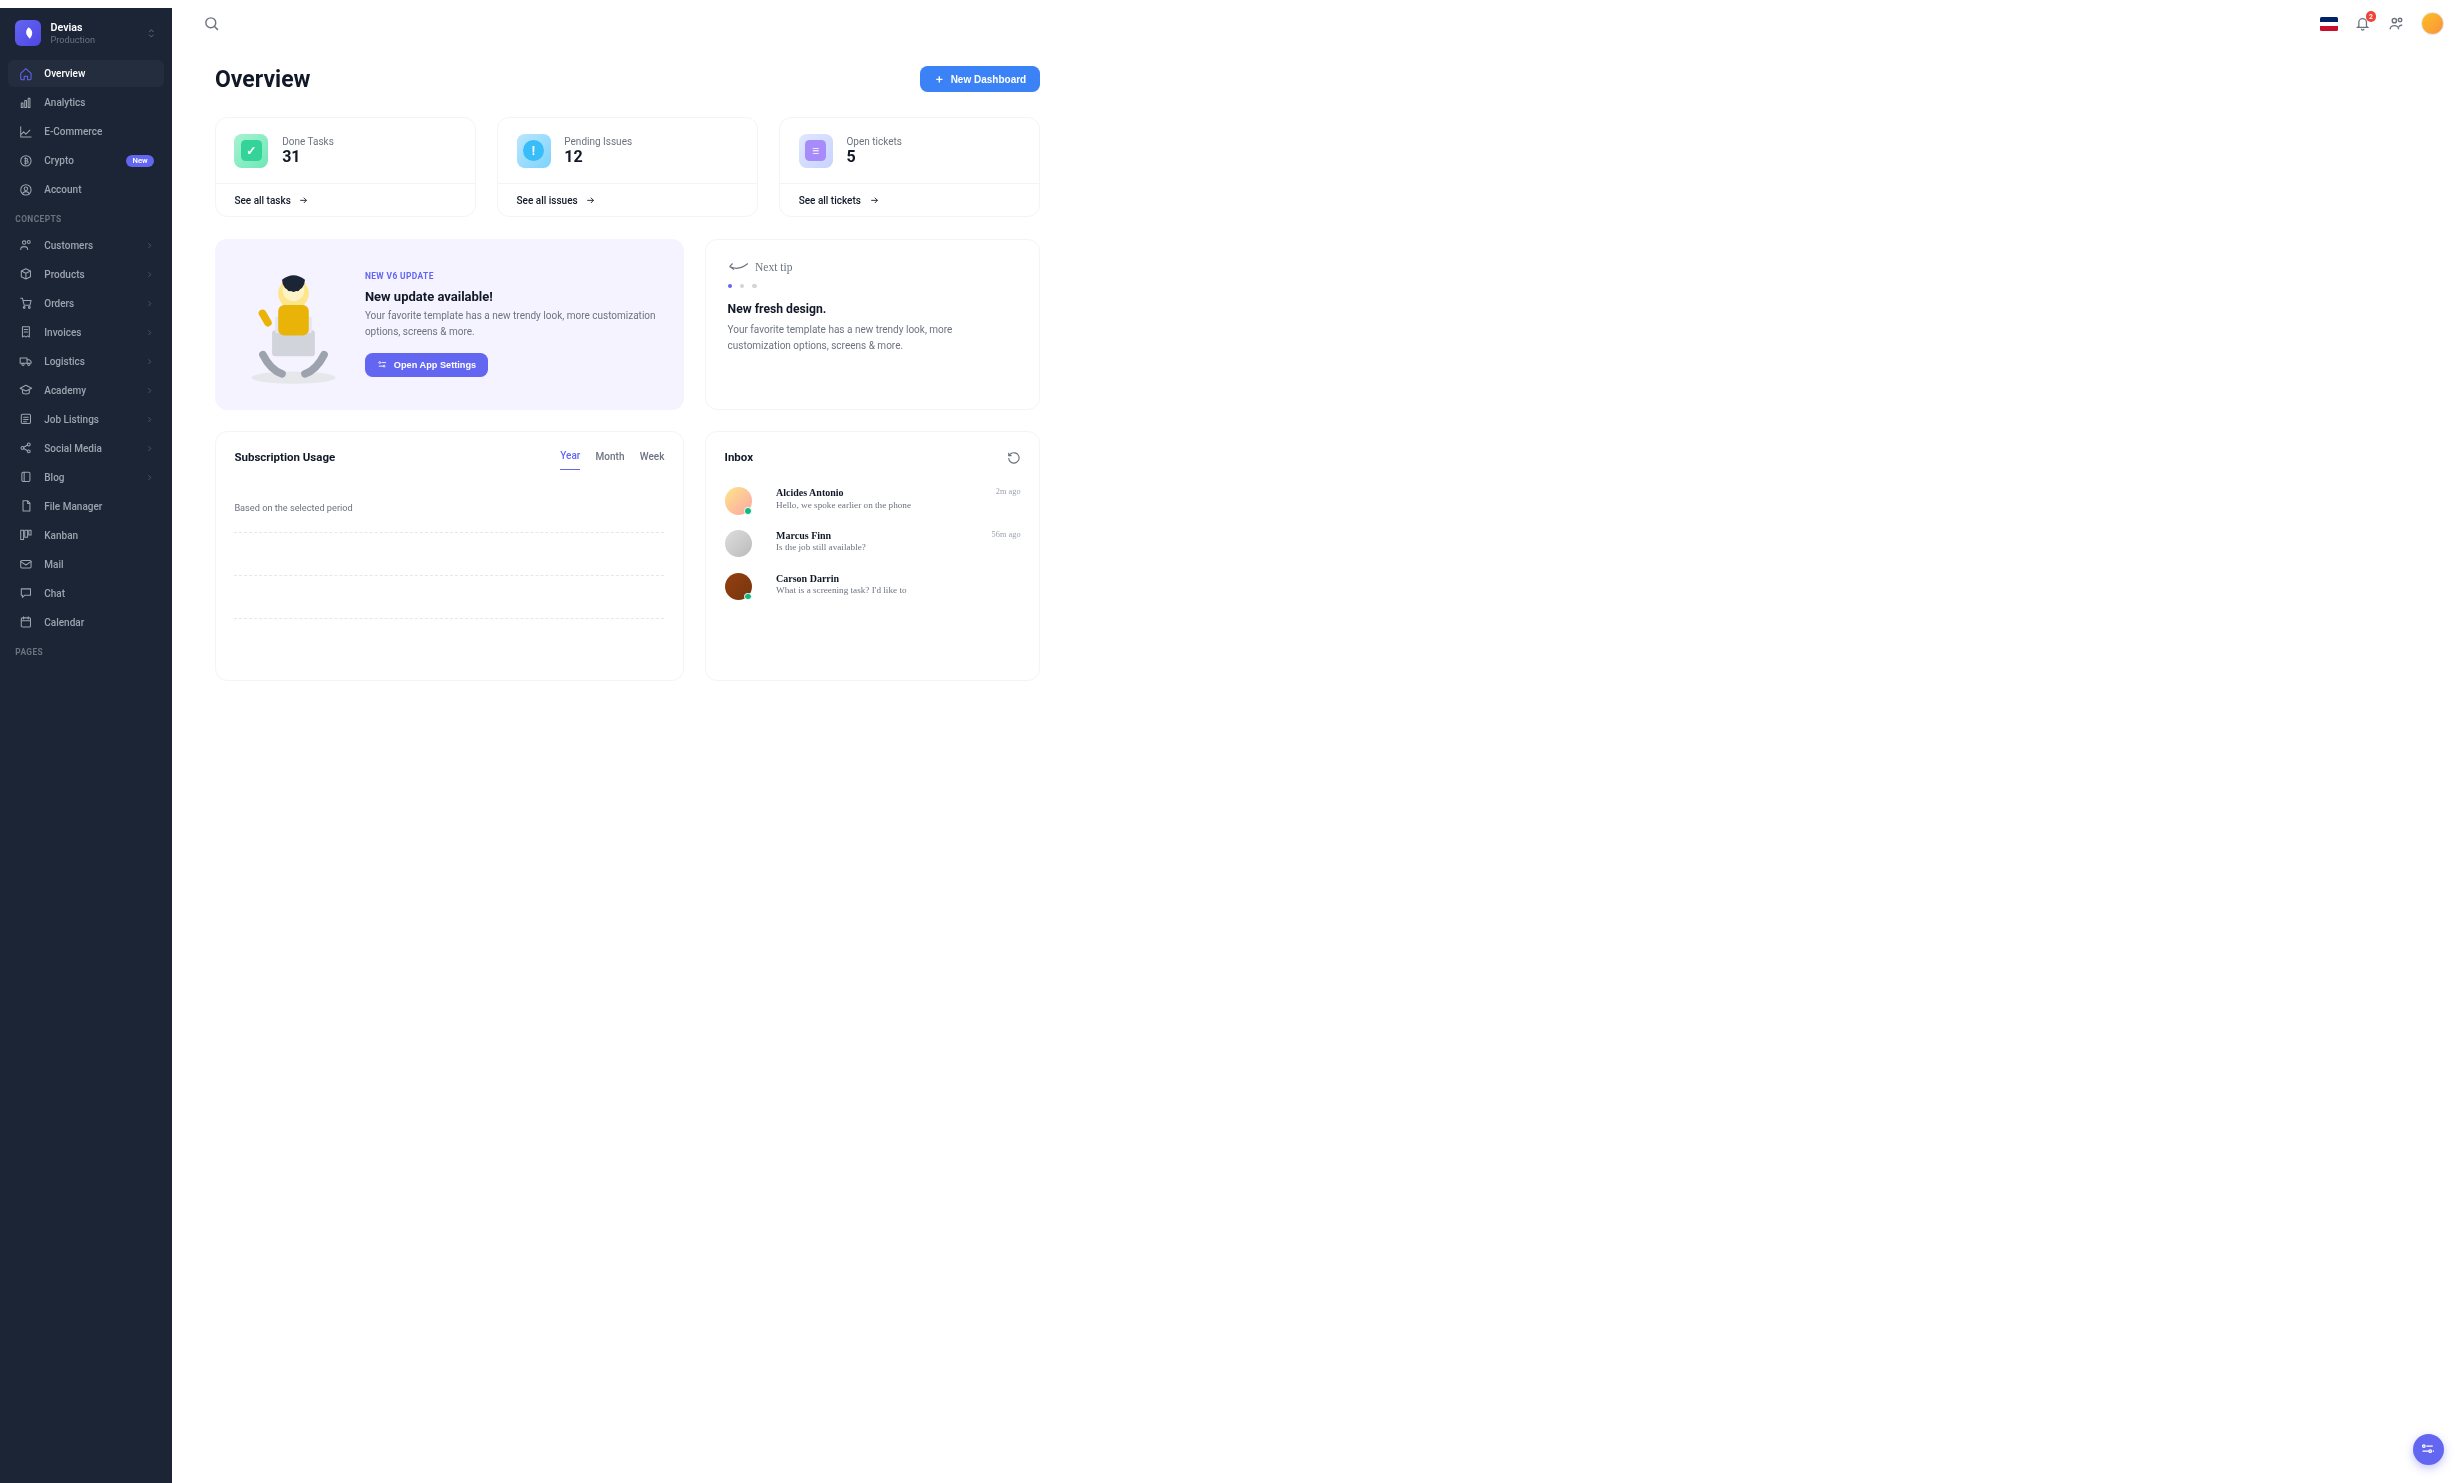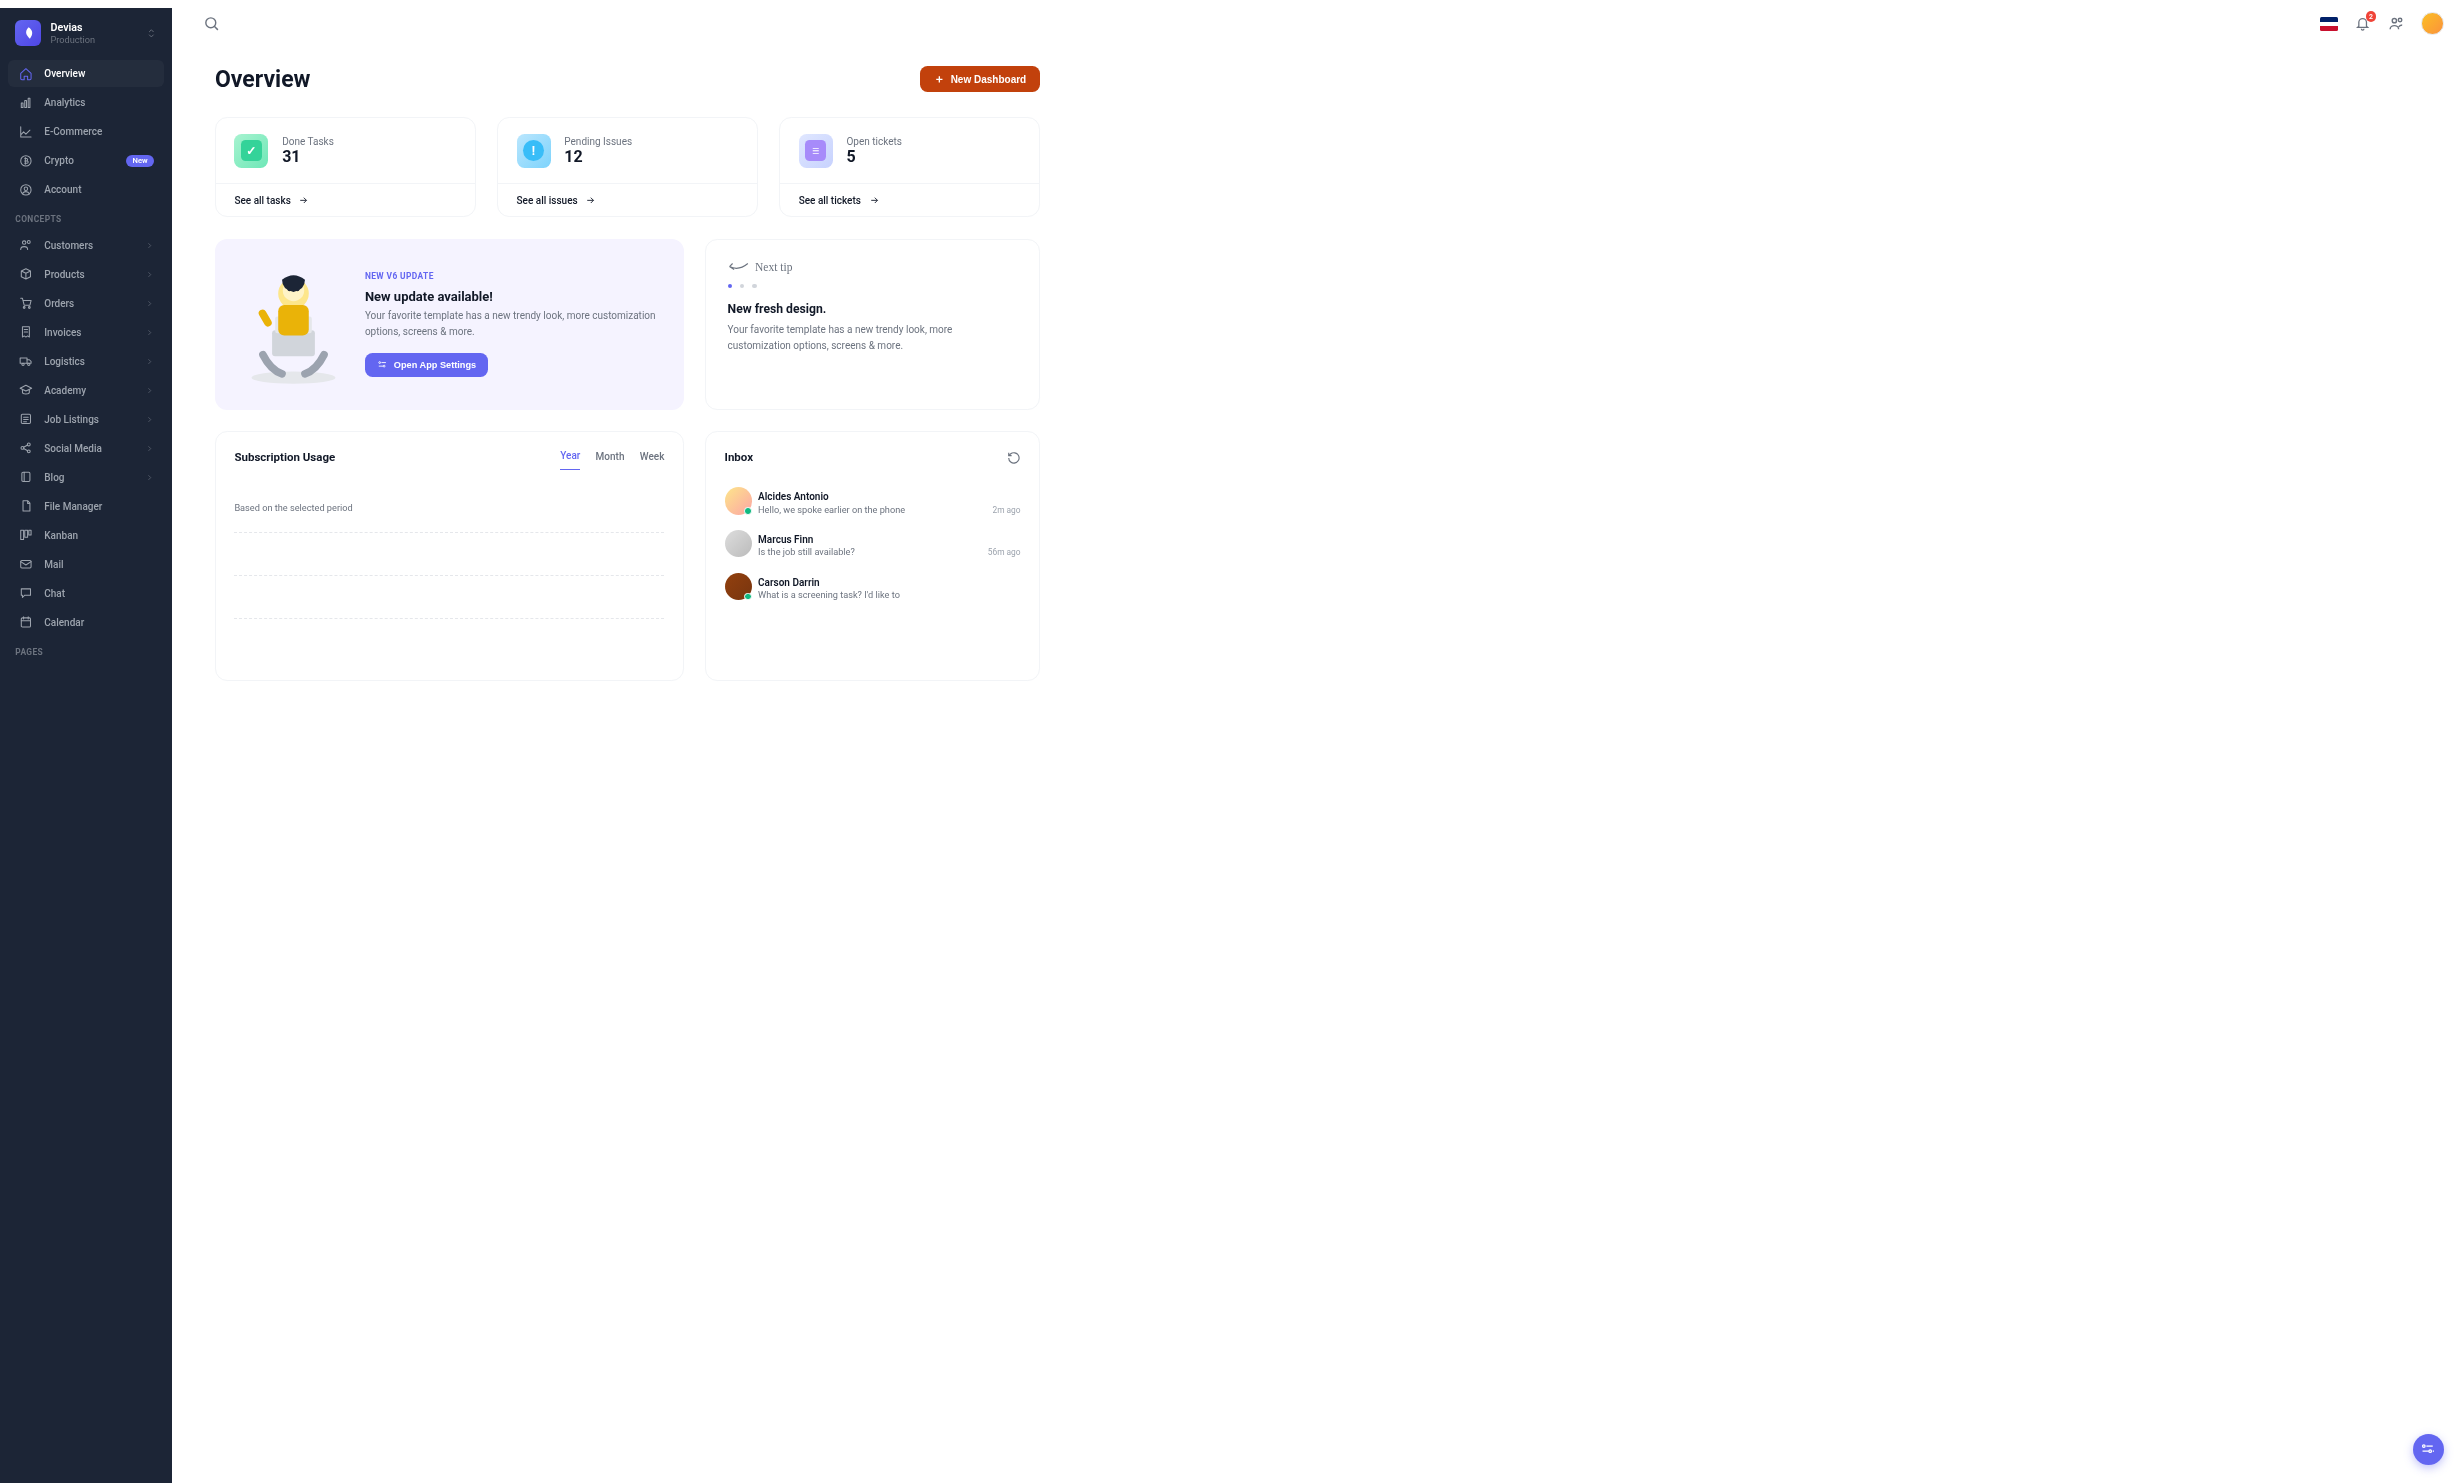--- a/index.html
+++ b/index.html
@@ -28,21 +28,21 @@
 .topbar { display: flex; align-items: center; padding: 12.2px 18.4px; }
 .topbar-right { margin-left: auto; display: flex; align-items: center; gap: 15.3px; }
 .icon-btn { width: 18.4px; height: 18.4px; display: flex; align-items: center; justify-content: center; cursor: pointer; color: #6c737f; position: relative; }
 .badge-dot { position: absolute; top: -3.1px; right: -4.6px; background: #f04438; color: #fff; font-size: 6.9px; font-weight: 600; width: 10.7px; height: 10.7px; border-radius: 50%; display: flex; align-items: center; justify-content: center; }
 .flag { width: 18.4px; height: 13.8px; border-radius: 1.5px; background: linear-gradient(#012169 33%, #fff 33%, #fff 66%, #c8102e 66%); cursor: pointer; }
 .avatar { width: 23px; height: 23px; border-radius: 50%; background: linear-gradient(135deg, #fbbf24, #fb923c); border: 1.5px solid #e5e7eb; cursor: pointer; }
 
 .content { padding: 18.4px 31px; max-width: 887px; }
 .page-header { display: flex; align-items: center; margin-bottom: 24.5px; }
 .page-title { font-size: 23px; font-weight: 700; }
-.btn-primary { margin-left: auto; background: #c2410c; color: #fff; border: none; padding: 7.6px 13.8px; border-radius: 7.6px; font-size: 10px; font-weight: 600; display: flex; align-items: center; gap: 6.1px; cursor: pointer; }
+.btn-primary { margin-left: auto; background: #3b82f6; color: #fff; border: none; padding: 7.6px 13.8px; border-radius: 7.6px; font-size: 10px; font-weight: 600; display: flex; align-items: center; gap: 6.1px; cursor: pointer; }
 
 .stats-row { display: grid; grid-template-columns: repeat(3, 1fr); gap: 21.4px; margin-bottom: 21.4px; }
 .stat-card { border: 0.8px solid #f2f4f7; border-radius: 12.2px; overflow: hidden; background: #fff; }
 .stat-body { display: flex; align-items: center; padding: 15.3px 18.4px; gap: 13.8px; }
 .stat-icon { width: 34px; height: 34px; border-radius: 7.6px; display: flex; align-items: center; justify-content: center; }
 .stat-icon.green { background: linear-gradient(135deg, #a7f3d0, #6ee7b7); }
 .stat-icon.blue { background: linear-gradient(135deg, #bae6fd, #7dd3fc); }
 .stat-icon.purple { background: linear-gradient(135deg, #e0e7ff, #c7d2fe); }
 .stat-icon-inner { width: 21.4px; height: 21.4px; border-radius: 4.6px; }
 .stat-icon.green .stat-icon-inner { background: #34d399; display:flex; align-items:center; justify-content:center; color:#fff; font-weight:700;}
@@ -81,21 +81,21 @@
 .chart-area { position: relative; height: 130px; display: flex; align-items: flex-end; gap: 10.7px; padding: 0 3.1px; }
 .chart-grid-line { position: absolute; left: 0; right: 0; border-top: 0.8px dashed #e5e7eb; }
 .bar { flex: 1; display: flex; flex-direction: column; justify-content: flex-end; z-index: 1; }
 .bar-top { background: #e0e7ff; border-radius: 3.8px 3.8px 0 0; }
 .bar-bottom { background: #818cf8; }
 
 .inbox-card { border: 0.8px solid #f2f4f7; border-radius: 12.2px; padding: 18.4px; background: #fff; }
 .inbox-header { display: flex; align-items: center; margin-bottom: 15.3px; }
 .inbox-title { font-size: 11.5px; font-weight: 700; }
 .refresh-btn { margin-left: auto; cursor: pointer; color: #6c737f; }
-.inbox-item { display: flex; align-items: flex-end; gap: 6px; padding: 7.6px 0; }
+.inbox-item { display: flex; align-items: flex-start; gap: 24px; padding: 7.6px 0; font-family: Liberation Serif, serif; }
 .inbox-avatar { width: 27.5px; height: 27.5px; border-radius: 50%; background: linear-gradient(135deg,#fde68a,#fca5a5); position: relative; flex-shrink:0;}
 .inbox-avatar.b{background:linear-gradient(135deg,#ddd,#bbb);}
 .inbox-avatar.c{background:linear-gradient(135deg,#92400e,#78350f);}
 .online-dot { position: absolute; bottom: 0; right: 0; width: 7.6px; height: 7.6px; border-radius: 50%; background: #10b981; border: 1.5px solid #fff; }
 .inbox-text { flex: 1; }
 .inbox-name { font-size: 10px; font-weight: 600; }
 .inbox-msg { font-size: 9.2px; color: #6c737f; margin-top: 1.5px; }
 .inbox-time { font-size: 8.4px; color: #9da4ae; }
 
 .fab { position: fixed; bottom: 18.4px; right: 18.4px; width: 31px; height: 31px; border-radius: 50%; background: #6366f1; display: flex; align-items: center; justify-content: center; color: #fff; cursor: pointer; box-shadow: 0 3.1px 9.2px rgba(99,102,241,0.4); }

